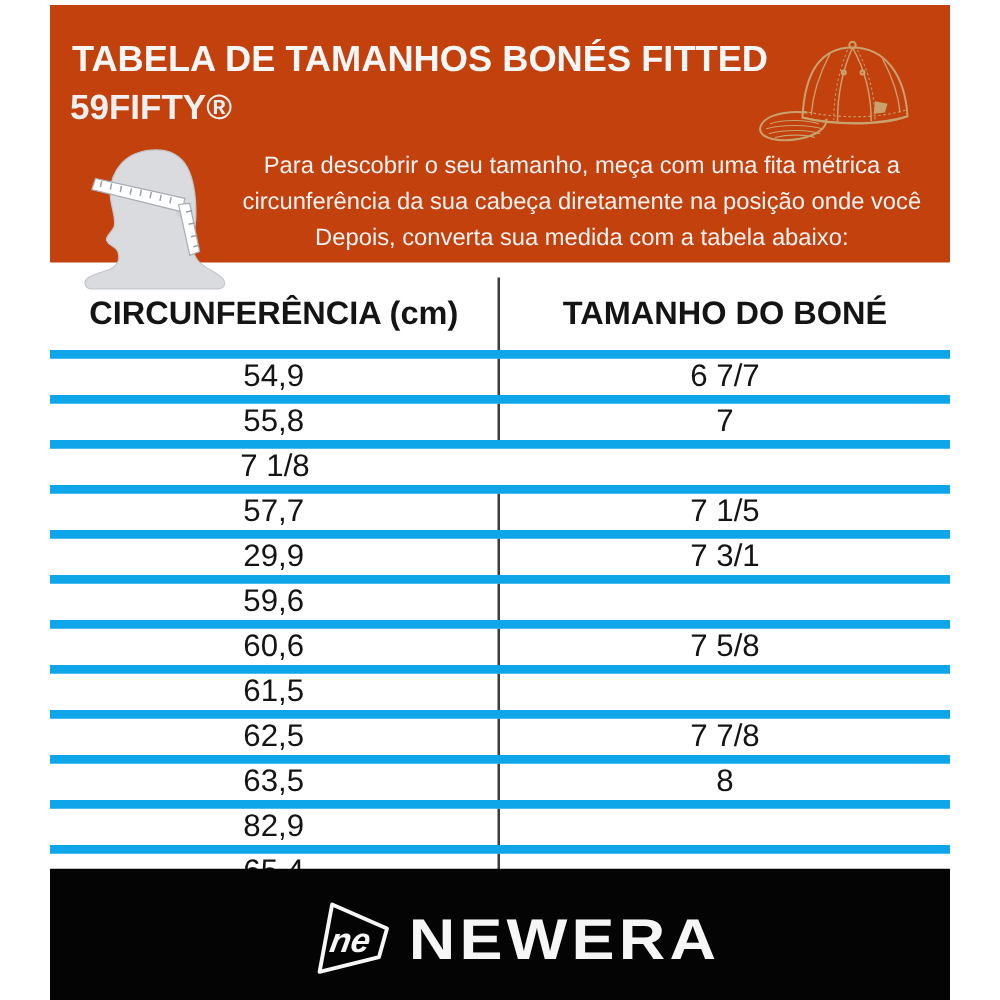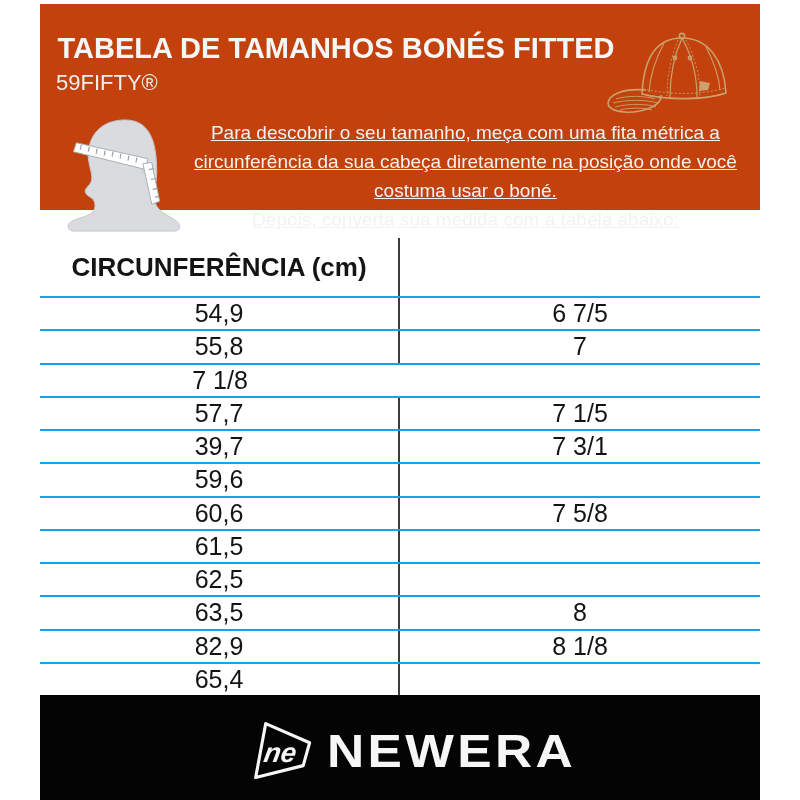--- a/index.html
+++ b/index.html
@@ -11,39 +11,39 @@
     position: absolute; left: 40px; top: 4px; width: 720px; height: 206px;
     background: #c2410c; color: #f4f4f4; text-align: center;
   }
   .title {
     position: absolute; left: 16px; top: 28px; width: 560px;
     font-size: 29px; font-weight: 700; letter-spacing: 0px; color: #f6f6f6;
     font-family: "Liberation Sans", sans-serif;
   }
   .subtitle {
     position: absolute; left: 16px; top: 66px;
-    font-size: 22px; font-weight: 400; color: #efefef;
+    font-size: 28px; font-weight: 700; color: #efefef;
   }
   .cap-art { position: absolute; right: 6px; top: 22px; width: 150px; height: 100px; }
 
   .instruction-row { position: absolute; left: 14px; top: 108px; width: 700px; height: 126px; display: flex; }
   .head-art { width: 140px; height: 124px; flex: 0 0 140px; margin-top: 2px; }
   .instructions {
     margin-top: 6px;
-    font-size: 19px; line-height: 29px; color: #f2f2f2; font-weight: 400; text-decoration: underline;
+    font-size: 19px; line-height: 29px; color: #f2f2f2; font-weight: 400;
   }
 
   
   .size-table {
     position: absolute; left: 40px; top: 238px; width: 720px; height: 457px;
     background: #ffffff; display: flex; flex-direction: column;
     color: #111;
     justify-content: center;
   }
-  .t-row { display: flex; flex: 1; border-top: 2px solid #0ea5e9; }
+  .t-row { display: flex; flex: 1; border-top: 7px solid #0ea5e9; }
   .t-row.t-head { flex: 0 0 58px; border-top: none; }
   .t-cell {
     width: 50%; display: flex; align-items: center; justify-content: center;
     font-size: 25px; color: #141414;
   }
   .t-cell.c-left  { border-right: 2px solid #3c3c3c; }
   .t-head .t-cell { font-weight: 700; font-size: 26px; letter-spacing: 0px; }
 
   
   .panel-bottom {
@@ -125,70 +125,70 @@
           <path d="M90 56 L95 55"></path>
             <path d="M92 66 L97 65"></path>
             <path d="M94 76 L99 75"></path>
             <path d="M96 84 L100 83"></path>
         </g>
       </svg>
 
       <div class="instructions">
         <div>Para descobrir o seu tamanho, meça com uma fita métrica a</div>
         <div>circunferência da sua cabeça diretamente na posição onde você</div>
-        <div>costuma usar o boné.</div>
         <div>Depois, converta sua medida com a tabela abaixo:</div>
       </div>
     </div>
   </div>
 
   <div class="size-table">
     <div class="t-row t-head">
       <div class="t-cell c-left">CIRCUNFERÊNCIA (cm)</div>
+      <div class="t-cell c-right">TAMANHO DO BONÉ</div>
     </div>
 
     <div class="t-row">
       <div class="t-cell c-left">54,9</div>
-      <div class="t-cell c-right">6 7/5</div>
+      <div class="t-cell c-right">6 7/7</div>
     </div>
     <div class="t-row">
       <div class="t-cell c-left">55,8</div>
       <div class="t-cell c-right">7</div>
     </div>
     <div class="t-row">
       <div class="t-cell c-right">7 1/8</div>
     </div>
     <div class="t-row">
       <div class="t-cell c-left">57,7</div>
       <div class="t-cell c-right">7 1/5</div>
     </div>
     <div class="t-row">
-      <div class="t-cell c-left">39,7</div>
+      <div class="t-cell c-left">29,9</div>
       <div class="t-cell c-right">7 3/1</div>
     </div>
     <div class="t-row">
       <div class="t-cell c-left">59,6</div>
     </div>
     <div class="t-row">
       <div class="t-cell c-left">60,6</div>
       <div class="t-cell c-right">7 5/8</div>
     </div>
     <div class="t-row">
       <div class="t-cell c-left">61,5</div>
     </div>
     <div class="t-row">
       <div class="t-cell c-left">62,5</div>
+      <div class="t-cell c-right">7 7/8</div>
     </div>
     <div class="t-row">
       <div class="t-cell c-left">63,5</div>
       <div class="t-cell c-right">8</div>
     </div>
     <div class="t-row">
       <div class="t-cell c-left">82,9</div>
-      <div class="t-cell c-right">8 1/8</div>
     </div>
     <div class="t-row">
       <div class="t-cell c-left">65,4</div>
     </div>
   </div>
 
   <div class="panel-bottom">
     <div class="brand-lockup">
       <svg class="flag-art" viewBox="0 0 70 70">
         <g fill="none" stroke="#f6f6f6" stroke-width="3.4" stroke-linejoin="round">

